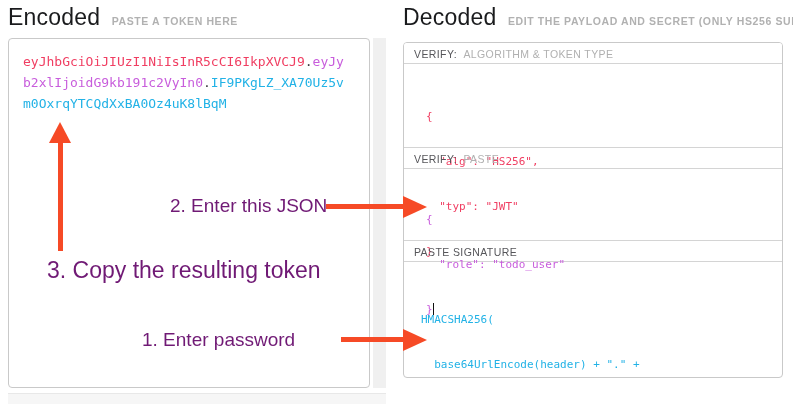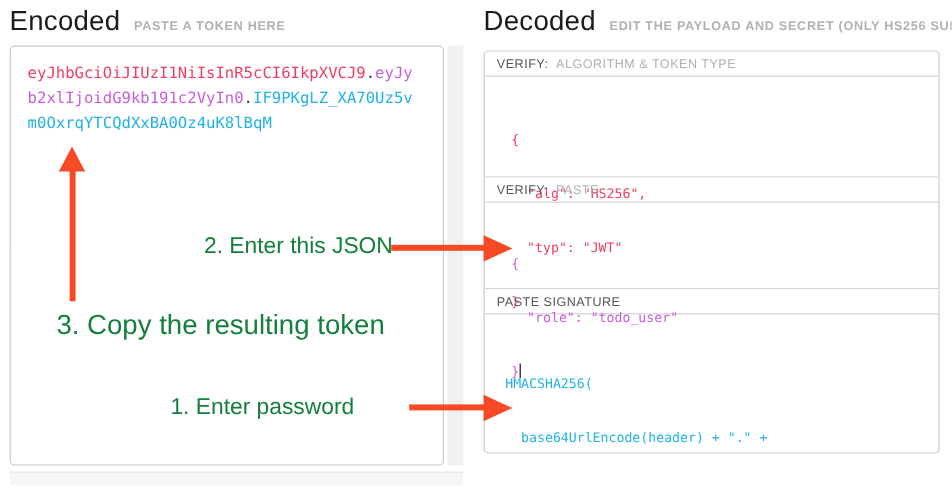--- a/index.html
+++ b/index.html
@@ -35,21 +35,21 @@
   .sect-label.mid { border-top:none; }
   .code-block { font-family:"DejaVu Sans Mono","Liberation Mono",monospace;
                 font-size:11px; line-height:15px; white-space:pre; }
   .hdr-code { height:84px; padding:15px 0 0 22px; color:#f03e62; border-bottom:1px solid #d4d4d4; }
   .pld-code { height:72px; padding:13px 0 0 22px; color:#c85ddc; border-bottom:1px solid #d4d4d4; }
   .sig-code { padding:20px 0 0 17px; color:#22b2e6; }
   .caret { display:inline-block; width:1.5px; height:12px; background:#111;
            vertical-align:-2px; margin-left:0px; }
 
   
-  .anno-text { position:absolute; color:#15803d; font-size:19px; white-space:nowrap; }
+  .anno-text { position:absolute; color:#701a75; font-size:19px; white-space:nowrap; }
   .shaft-h { position:absolute; height:5px; background:#f64a26; }
   .shaft-v { position:absolute; width:5px; background:#f64a26; }
   .head-right { position:absolute; width:0; height:0;
                 border-top:11px solid transparent; border-bottom:11px solid transparent;
                 border-left:24px solid #f64a26; }
   .head-up { position:absolute; width:0; height:0;
              border-left:11px solid transparent; border-right:11px solid transparent;
              border-bottom:21px solid #f64a26; }
 </style>
 </head>

